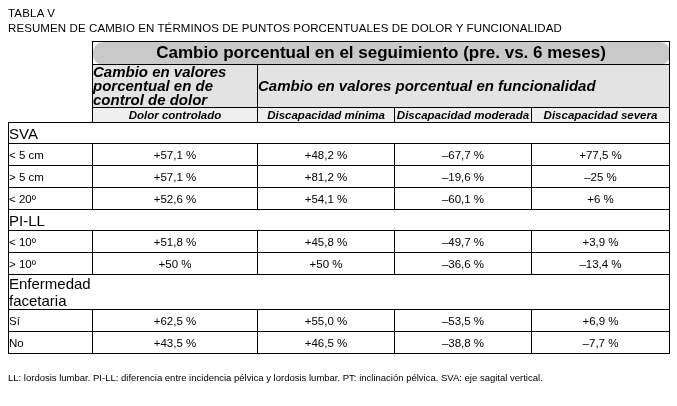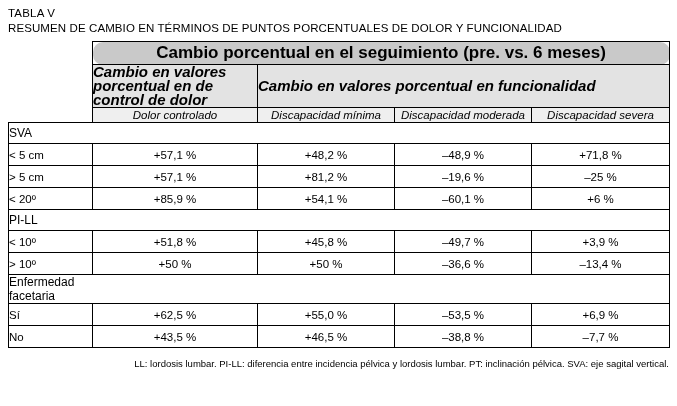--- a/index.html
+++ b/index.html
@@ -55,37 +55,37 @@
     font-style: italic;
     font-weight: bold;
     font-size: 15px;
     padding: 4px 6px;
     line-height: 14px;
   }
   .hdr-sub2 {
     background: #efefef;
     text-align: center;
     font-style: italic;
-    font-weight: normal;
+    font-weight: bold;
     font-size: 11.5px;
     padding: 4px 6px;
     line-height: 14px;
   }
   .corner-blank {
     border-left: none !important;
     border-top: none !important;
     border-bottom: none !important;
     background: #ffffff;
   }
   .corner-blank.nb-right { border-right: 1px solid #000; }
 
   
   .grp td {
     height: 20px;
-    font-size: 12px;
+    font-size: 15px;
     padding: 0 5px;
     text-align: left;
   }
   .grp td.nl {
     border-left: 1px solid #000;
   }
   .row td {
     height: 21px;
     font-size: 11.5px;
   }
@@ -96,22 +96,22 @@
   .val {
     text-align: center;
   }
   .no-vline-left { border-left: none !important; }
   .no-vline-right { border-right: none !important; }
 
   .footnote {
     width: 661px;
     font-size: 9.5px;
     line-height: 12px;
-    margin-top: 10px;
-    text-align: right;
+    margin-top: 18px;
+    text-align: left;
   }
 </style>
 </head>
 <body>
 
 <div class="wrap">
 
   <div class="caption">
     <span class="line1">TABLA V</span>
     <span class="line2">RESUMEN DE CAMBIO EN TÉRMINOS DE PUNTOS PORCENTUALES DE DOLOR Y FUNCIONALIDAD</span>
@@ -149,34 +149,34 @@
         <td class="nl no-vline-right">SVA</td>
         <td class="no-vline-left no-vline-right"></td>
         <td class="no-vline-left no-vline-right"></td>
         <td class="no-vline-left no-vline-right"></td>
         <td class="no-vline-left"></td>
       </tr>
       <tr class="row">
         <td class="lbl">&lt; 5 cm</td>
         <td class="val">+57,1 %</td>
         <td class="val">+48,2 %</td>
-        <td class="val">–48,9 %</td>
-        <td class="val">+71,8 %</td>
+        <td class="val">–67,7 %</td>
+        <td class="val">+77,5 %</td>
       </tr>
       <tr class="row">
         <td class="lbl">&gt; 5 cm</td>
         <td class="val">+57,1 %</td>
         <td class="val">+81,2 %</td>
         <td class="val">–19,6 %</td>
         <td class="val">–25 %</td>
       </tr>
 
       <tr class="row">
         <td class="lbl">&lt; 20º</td>
-        <td class="val">+85,9 %</td>
+        <td class="val">+52,6 %</td>
         <td class="val">+54,1 %</td>
         <td class="val">–60,1 %</td>
         <td class="val">+6 %</td>
       </tr>
 
       <tr class="grp">
         <td class="nl no-vline-right">PI-LL</td>
         <td class="no-vline-left no-vline-right"></td>
         <td class="no-vline-left no-vline-right"></td>
         <td class="no-vline-left no-vline-right"></td>

